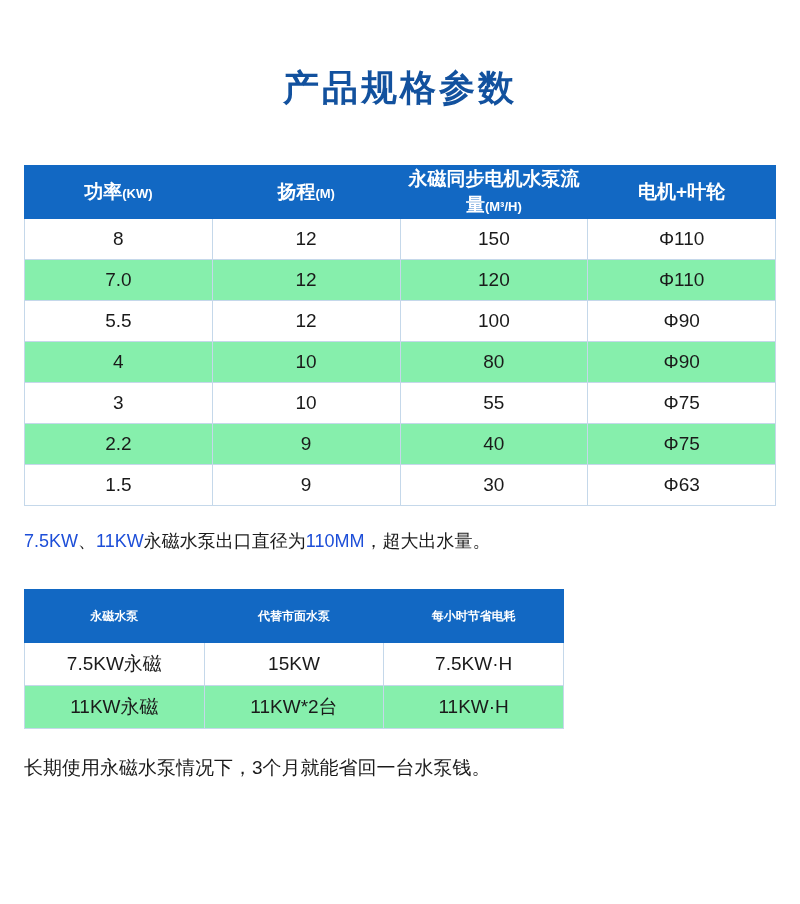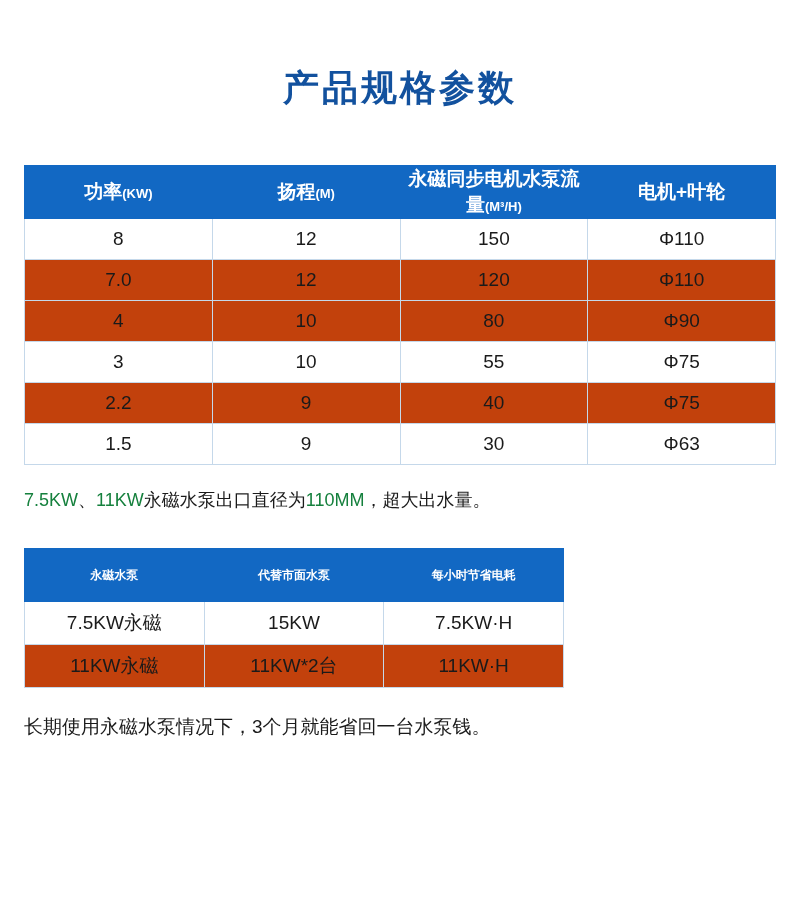--- a/index.html
+++ b/index.html
@@ -59,31 +59,31 @@
   table td {
     height: 40px;
     text-align: center;
     font-size: 19px;
     color: #1a1a1a;
     border: 1px solid #c5d8ea;
     background: #ffffff;
     padding: 0 4px;
   }
   table tr.alt td {
-    background: #c2410c;
+    background: #86efac;
   }
 
   .note {
     margin: 22px 24px 0 24px;
     font-size: 18px;
     color: #1a1a1a;
     line-height: 1.5;
   }
   .note .hl {
-    color: #15803d;
+    color: #1d4ed8;
     text-align: right;
   }
 
   table.saving-table {
     margin-top: 34px;
     width: 540px;
   }
   .saving-wrap {
     margin: 0 24px;
   }
@@ -126,20 +126,26 @@
           <td>12</td>
           <td>150</td>
           <td>Φ110</td>
         </tr>
         <tr class="alt">
           <td>7.0</td>
           <td>12</td>
           <td>120</td>
           <td>Φ110</td>
         </tr>
+        <tr>
+          <td>5.5</td>
+          <td>12</td>
+          <td>100</td>
+          <td>Φ90</td>
+        </tr>
         <tr class="alt">
           <td>4</td>
           <td>10</td>
           <td>80</td>
           <td>Φ90</td>
         </tr>
         <tr>
           <td>3</td>
           <td>10</td>
           <td>55</td>

